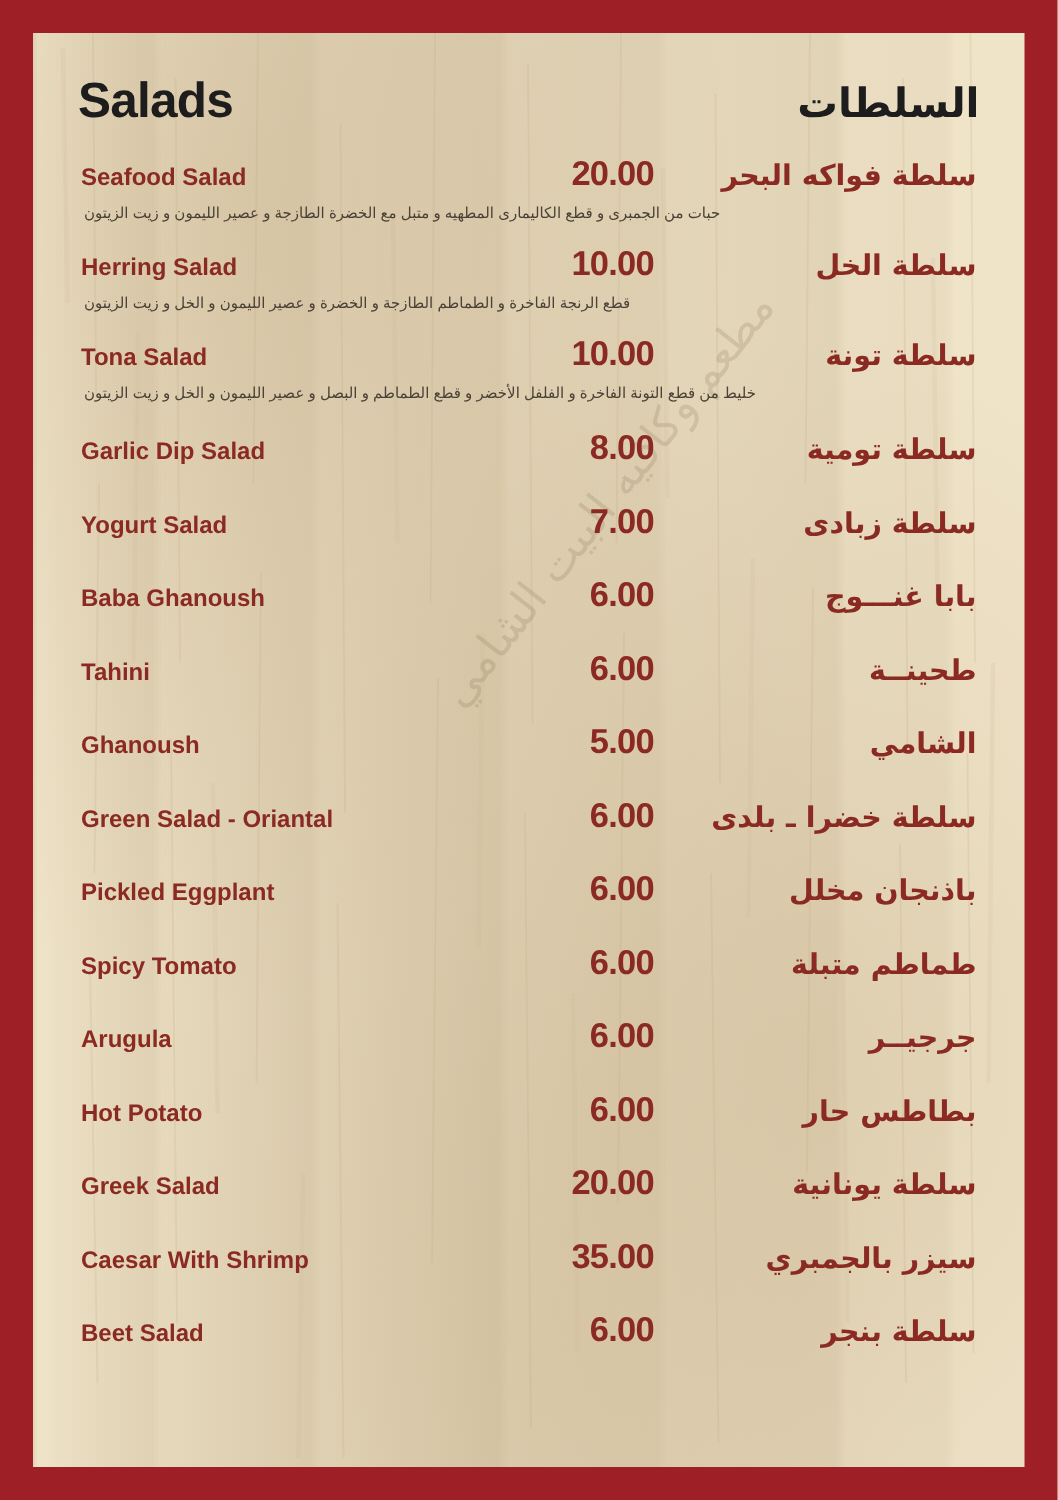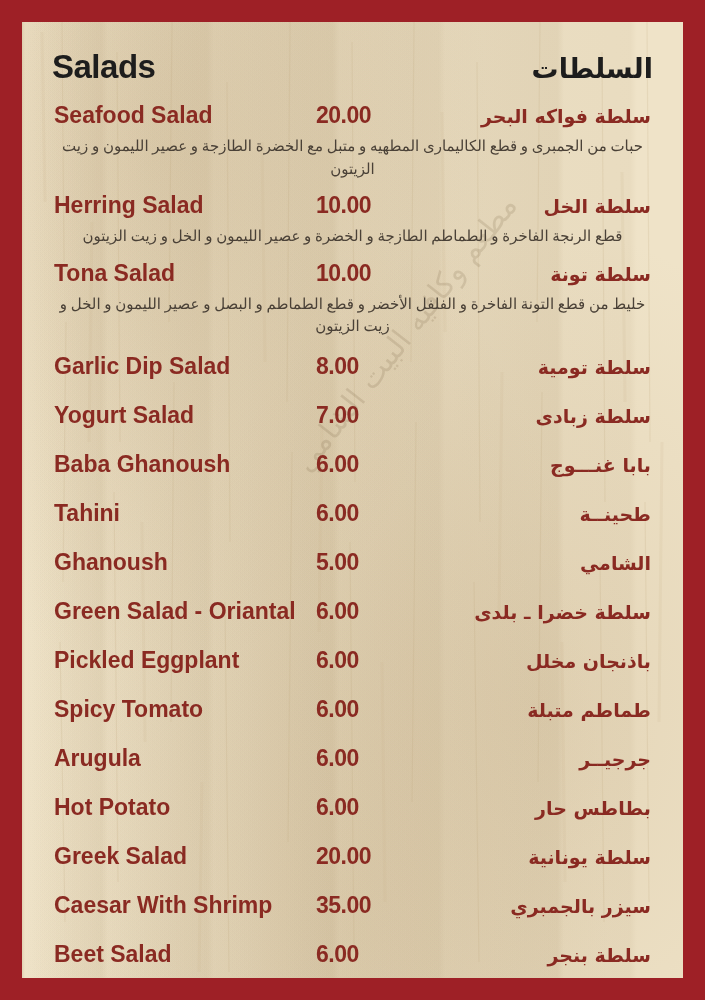--- a/index.html
+++ b/index.html
@@ -81,51 +81,51 @@
     direction: rtl;
   }
 
   .item {
     display: flex;
     align-items: baseline;
     justify-content: space-between;
     padding: 0 2px;
   }
   .item .name-en {
-    font-size: 23px;
+    font-size: 16px;
     font-weight: bold;
     color: #8a2a22;
     flex: 0 0 auto;
     width: 262px;
     text-align: left;
   }
   .item .price {
     font-size: 23px;
     font-weight: bold;
     color: #8a2a22;
     flex: 0 0 auto;
     width: 120px;
-    text-align: left;
+    text-align: right;
     letter-spacing: -0.5px;
   }
   .item .name-ar {
     font-size: 19px;
     font-weight: bold;
     color: #8a2a22;
     flex: 1 1 auto;
     text-align: right;
     direction: rtl;
     font-family: "DejaVu Sans", sans-serif;
   }
   .desc-ar {
-    font-size: 15px;
+    font-size: 10px;
     color: #4a4137;
     direction: rtl;
-    text-align: center;
-    font-family: Liberation Serif, serif;
+    text-align: left;
+    font-family: Liberation Sans, sans-serif;
     line-height: 1.5;
     padding: 6px 4px 4px 4px;
   }
   .group-featured .item { margin-top: 8px; }
   .group-simple .item { padding-top: 11px; padding-bottom: 11px; }
 </style>
 </head>
 <body>
 
 <div class="menu-page">

